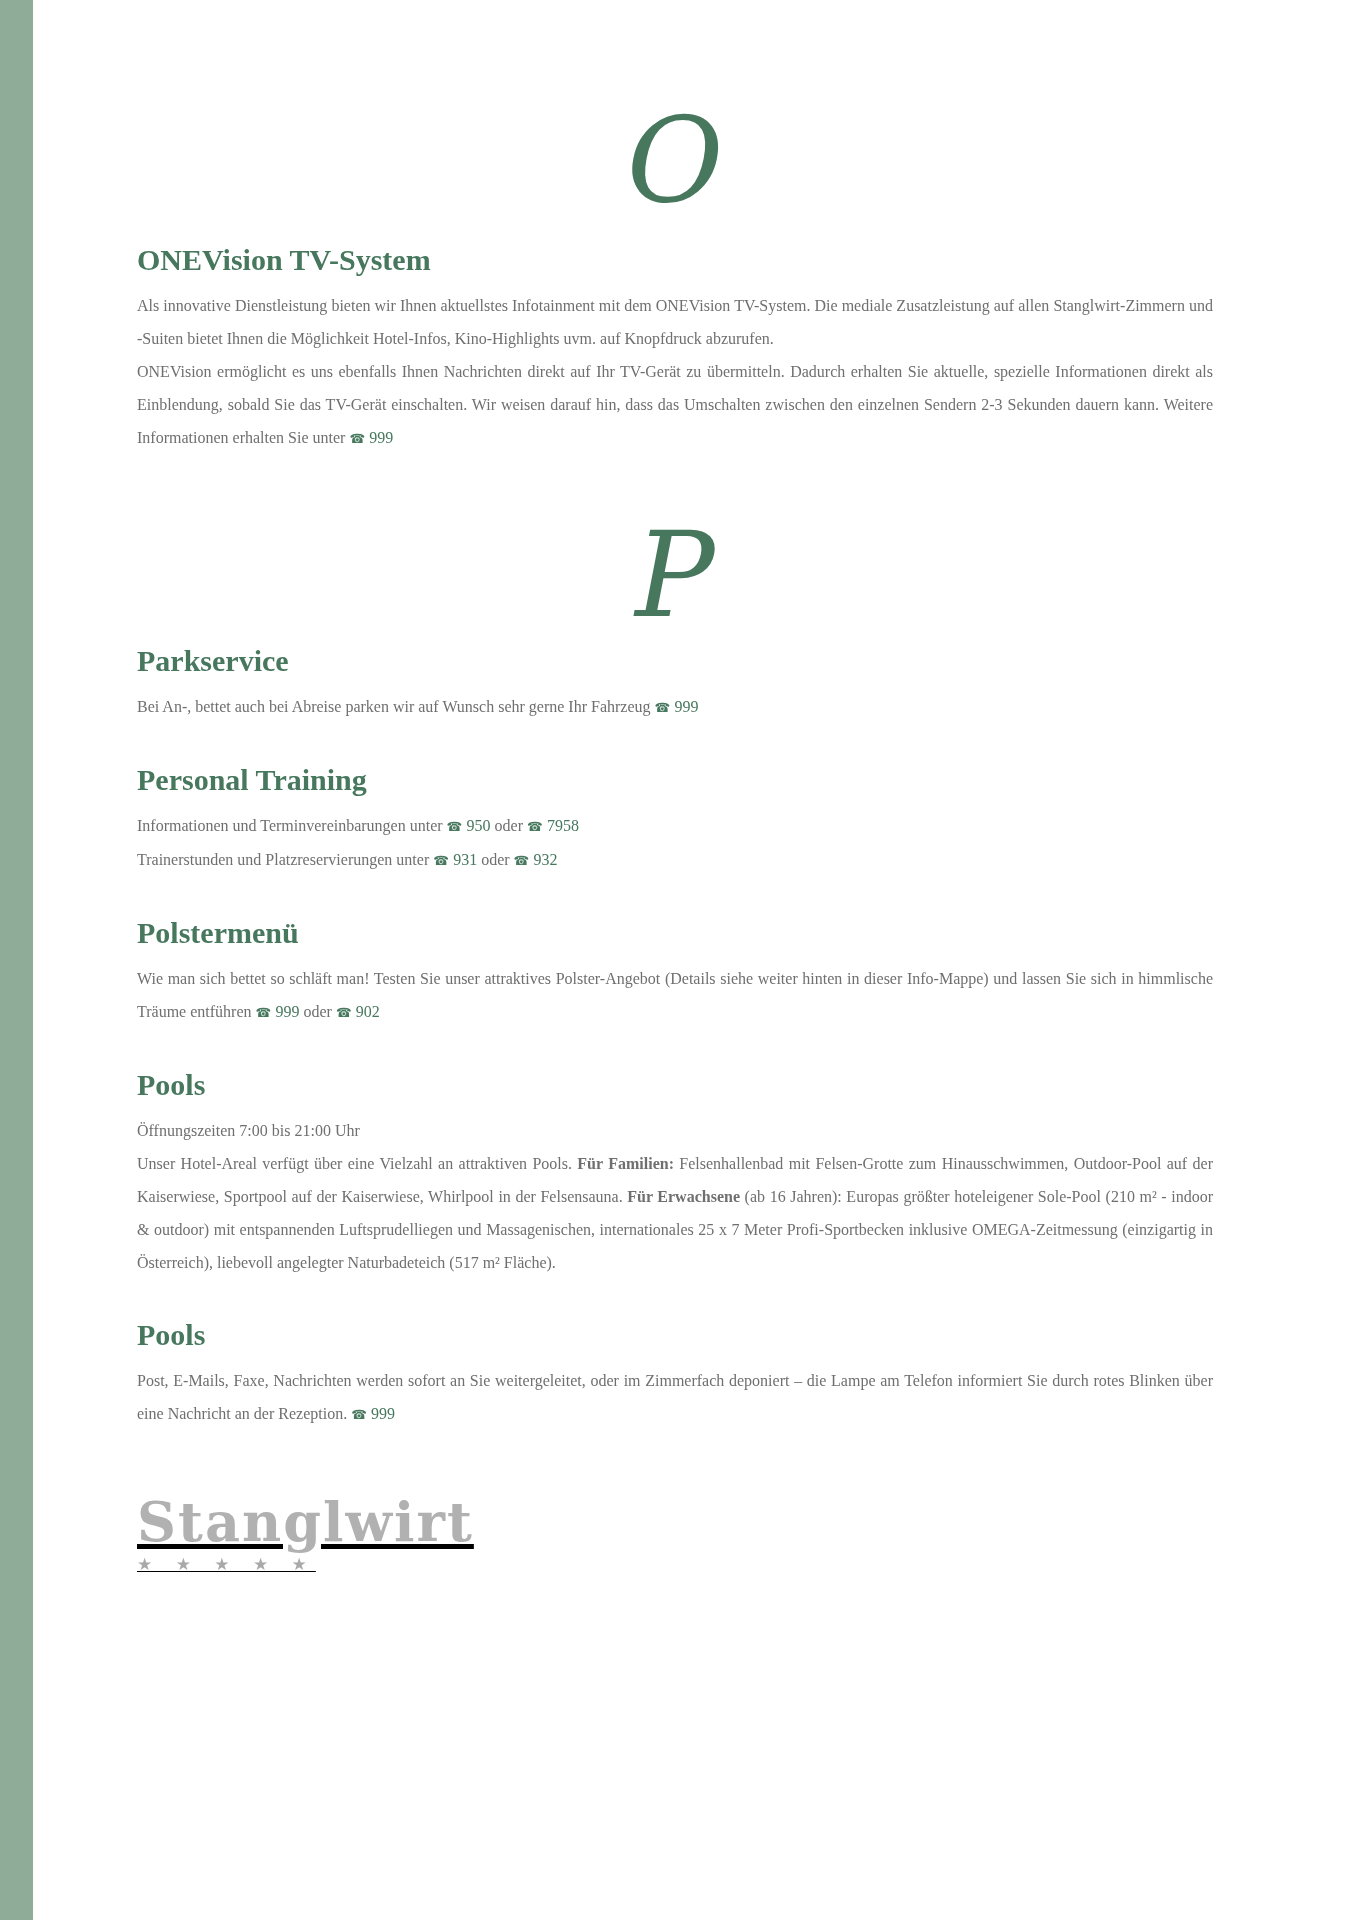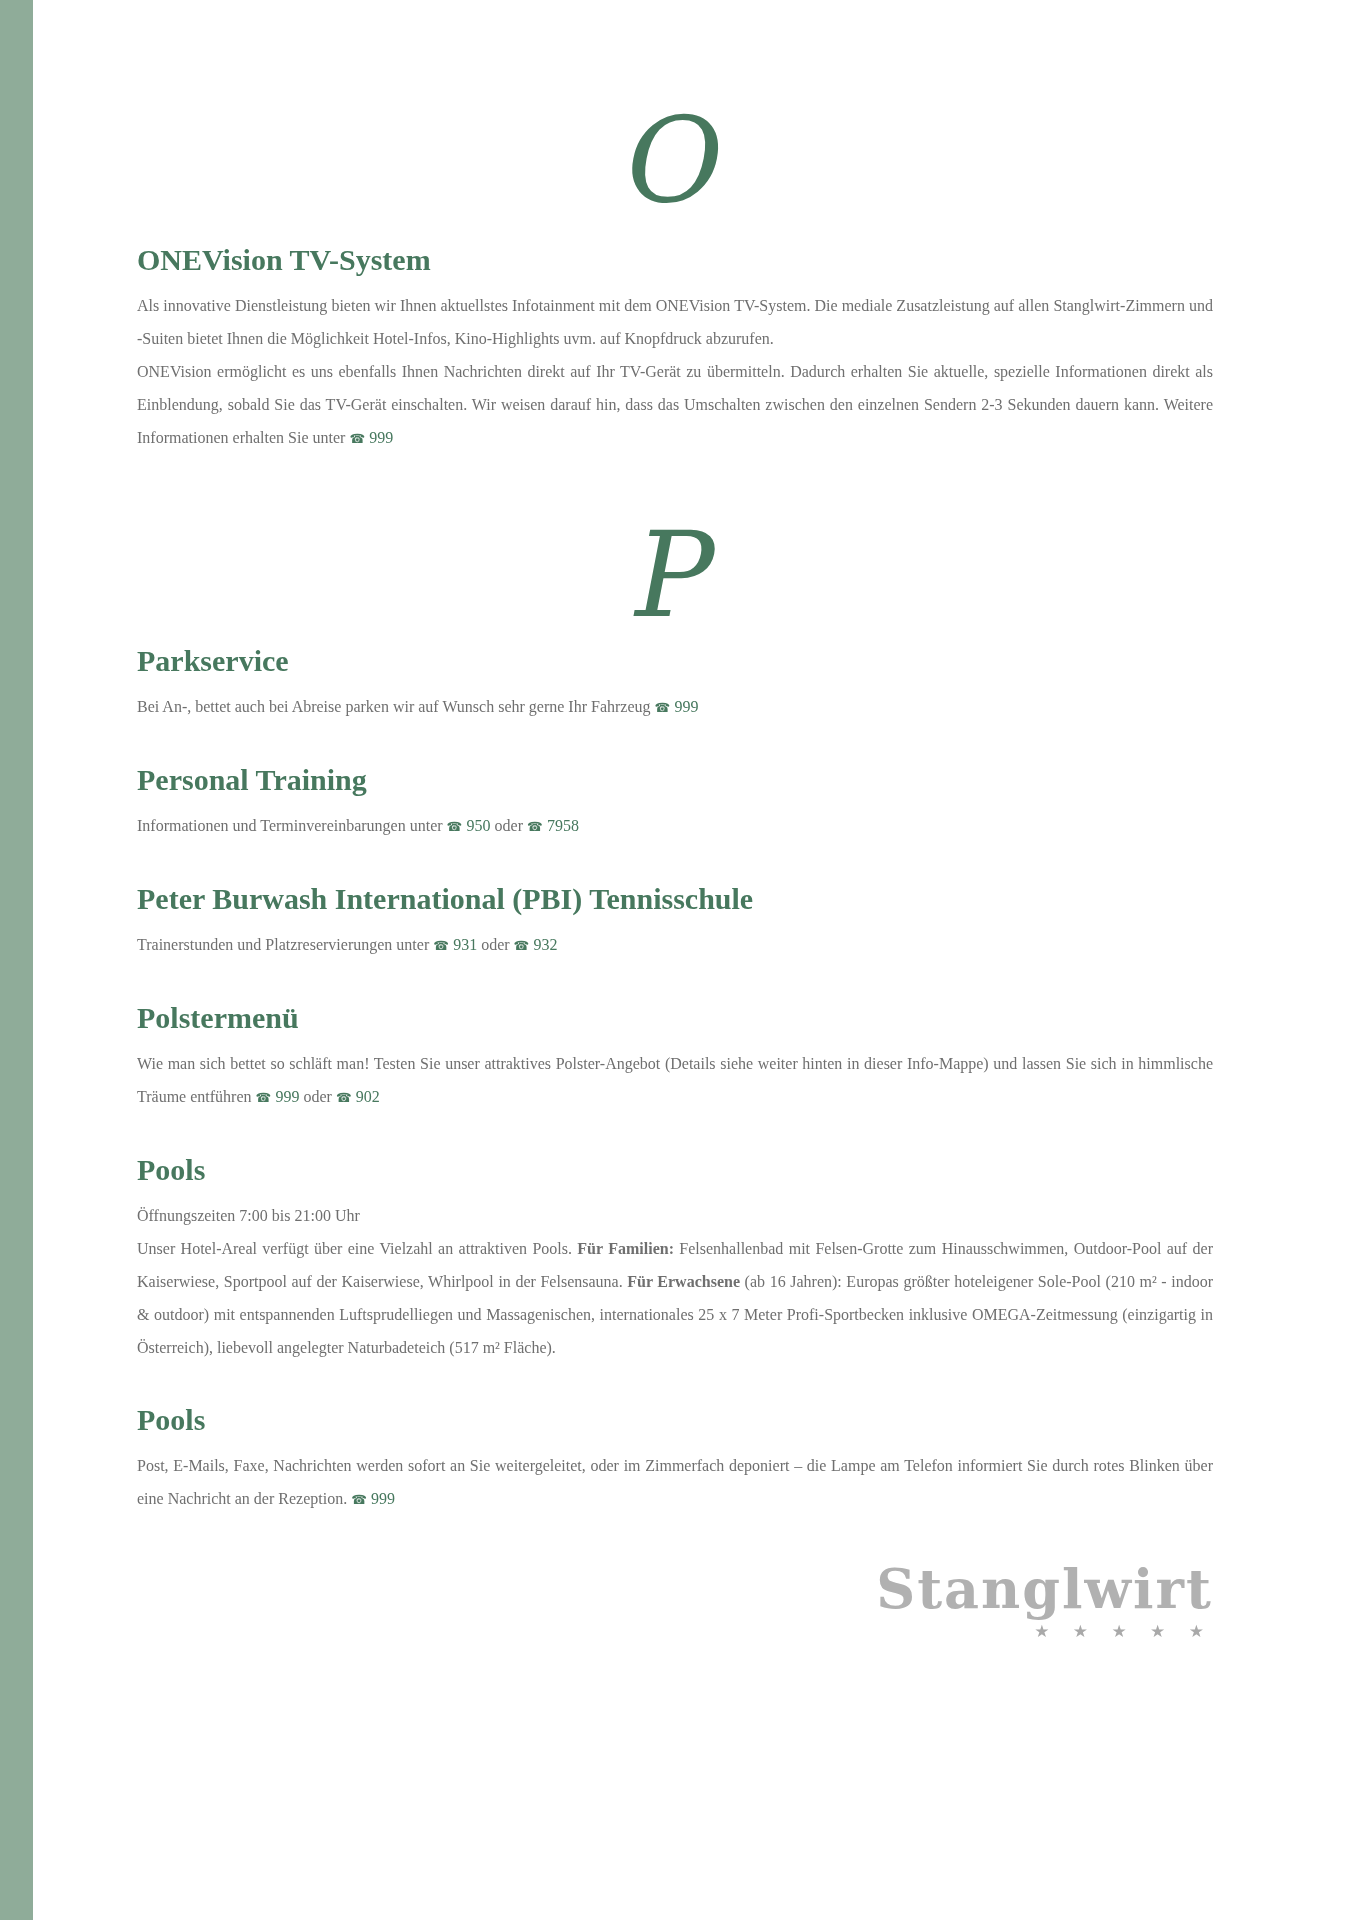--- a/index.html
+++ b/index.html
@@ -61,21 +61,21 @@
     margin: 11px 0 0 0;
   }
   p.body-text + p.body-text { margin-top: 0; }
   p.body-text .bold { font-weight: bold; }
   p.body-text .phone { color: var(--accent-green); }
   p.body-text .phone-icon {
     color: var(--accent-green);
     font-family: "DejaVu Sans", sans-serif;
     font-size: 0.8em;
   }
-  .footer { margin-top: 44px; text-align: right; }
+  .footer { margin-top: 62px; text-align: left; text-decoration: underline; }
   .logo {
     color: var(--logo-gray);
     font-family: "DejaVu Serif", serif;
     font-weight: bold;
     font-size: 54px;
     line-height: 58px;
     letter-spacing: 2px;
   }
   .stars {
     margin-top: 3px;
@@ -95,21 +95,20 @@
     <div>
         <div class="divider first">O</div>
         <h2 class="sec-title">ONEVision TV-System</h2>
         <p class="body-text"><span>Als innovative Dienstleistung bieten wir Ihnen aktuellstes Infotainment mit dem ONEVision TV-System. Die mediale Zusatzleistung auf allen Stanglwirt-Zimmern und -Suiten bietet Ihnen die Möglichkeit Hotel-Infos, Kino-Highlights uvm. auf Knopfdruck abzurufen.</span></p>
         <p class="body-text"><span>ONEVision ermöglicht es uns ebenfalls Ihnen Nachrichten direkt auf Ihr TV-Gerät zu übermitteln. Dadurch erhalten Sie aktuelle, spezielle Informationen direkt als Einblendung, sobald Sie das TV-Gerät einschalten. Wir weisen darauf hin, dass das Umschalten zwischen den einzelnen Sendern 2-3 Sekunden dauern kann. Weitere Informationen erhalten Sie unter </span><span class="phone-icon">☎</span><span class="phone"> 999</span></p>
         <div class="divider later">P</div>
         <h2 class="sec-title">Parkservice</h2>
         <p class="body-text"><span>Bei An-, bettet auch bei Abreise parken wir auf Wunsch sehr gerne Ihr Fahrzeug </span><span class="phone-icon">☎</span><span class="phone"> 999</span></p>
         <h2 class="sec-title">Personal Training</h2>
         <p class="body-text"><span>Informationen und Terminvereinbarungen unter </span><span class="phone-icon">☎</span><span class="phone"> 950</span><span> oder </span><span class="phone-icon">☎</span><span class="phone"> 7958</span></p>
-        <h2 class="sec-title">Peter Burwash International (PBI) Tennisschule</h2>
         <p class="body-text"><span>Trainerstunden und Platzreservierungen unter </span><span class="phone-icon">☎</span><span class="phone"> 931</span><span> oder </span><span class="phone-icon">☎</span><span class="phone"> 932</span></p>
         <h2 class="sec-title">Polstermenü</h2>
         <p class="body-text"><span>Wie man sich bettet so schläft man! Testen Sie unser attraktives Polster-Angebot (Details siehe weiter hinten in dieser Info-Mappe) und lassen Sie sich in himmlische Träume entführen </span><span class="phone-icon">☎</span><span class="phone"> 999</span><span> oder </span><span class="phone-icon">☎</span><span class="phone"> 902</span></p>
         <h2 class="sec-title">Pools</h2>
         <p class="body-text"><span>Öffnungszeiten 7:00 bis 21:00 Uhr</span></p>
         <p class="body-text"><span>Unser Hotel-Areal verfügt über eine Vielzahl an attraktiven Pools. </span><span class="bold">Für Familien:</span><span> Felsenhallenbad mit Felsen-Grotte zum Hinausschwimmen, Outdoor-Pool auf der Kaiserwiese, Sportpool auf der Kaiserwiese, Whirlpool in der Felsensauna. </span><span class="bold">Für Erwachsene</span><span> (ab 16 Jahren): Europas größter hoteleigener Sole-Pool (210 m² - indoor &amp; outdoor) mit entspannenden Luftsprudelliegen und Massagenischen, internationales 25 x 7 Meter Profi-Sportbecken inklusive OMEGA-Zeitmessung (einzigartig in Österreich), liebevoll angelegter Naturbadeteich (517 m² Fläche).</span></p>
         <h2 class="sec-title">Pools</h2>
         <p class="body-text"><span>Post, E-Mails, Faxe, Nachrichten werden sofort an Sie weitergeleitet, oder im Zimmerfach deponiert – die Lampe am Telefon informiert Sie durch rotes Blinken über eine Nachricht an der Rezeption. </span><span class="phone-icon">☎</span><span class="phone"> 999</span></p>
       </div>
     <footer class="footer">

